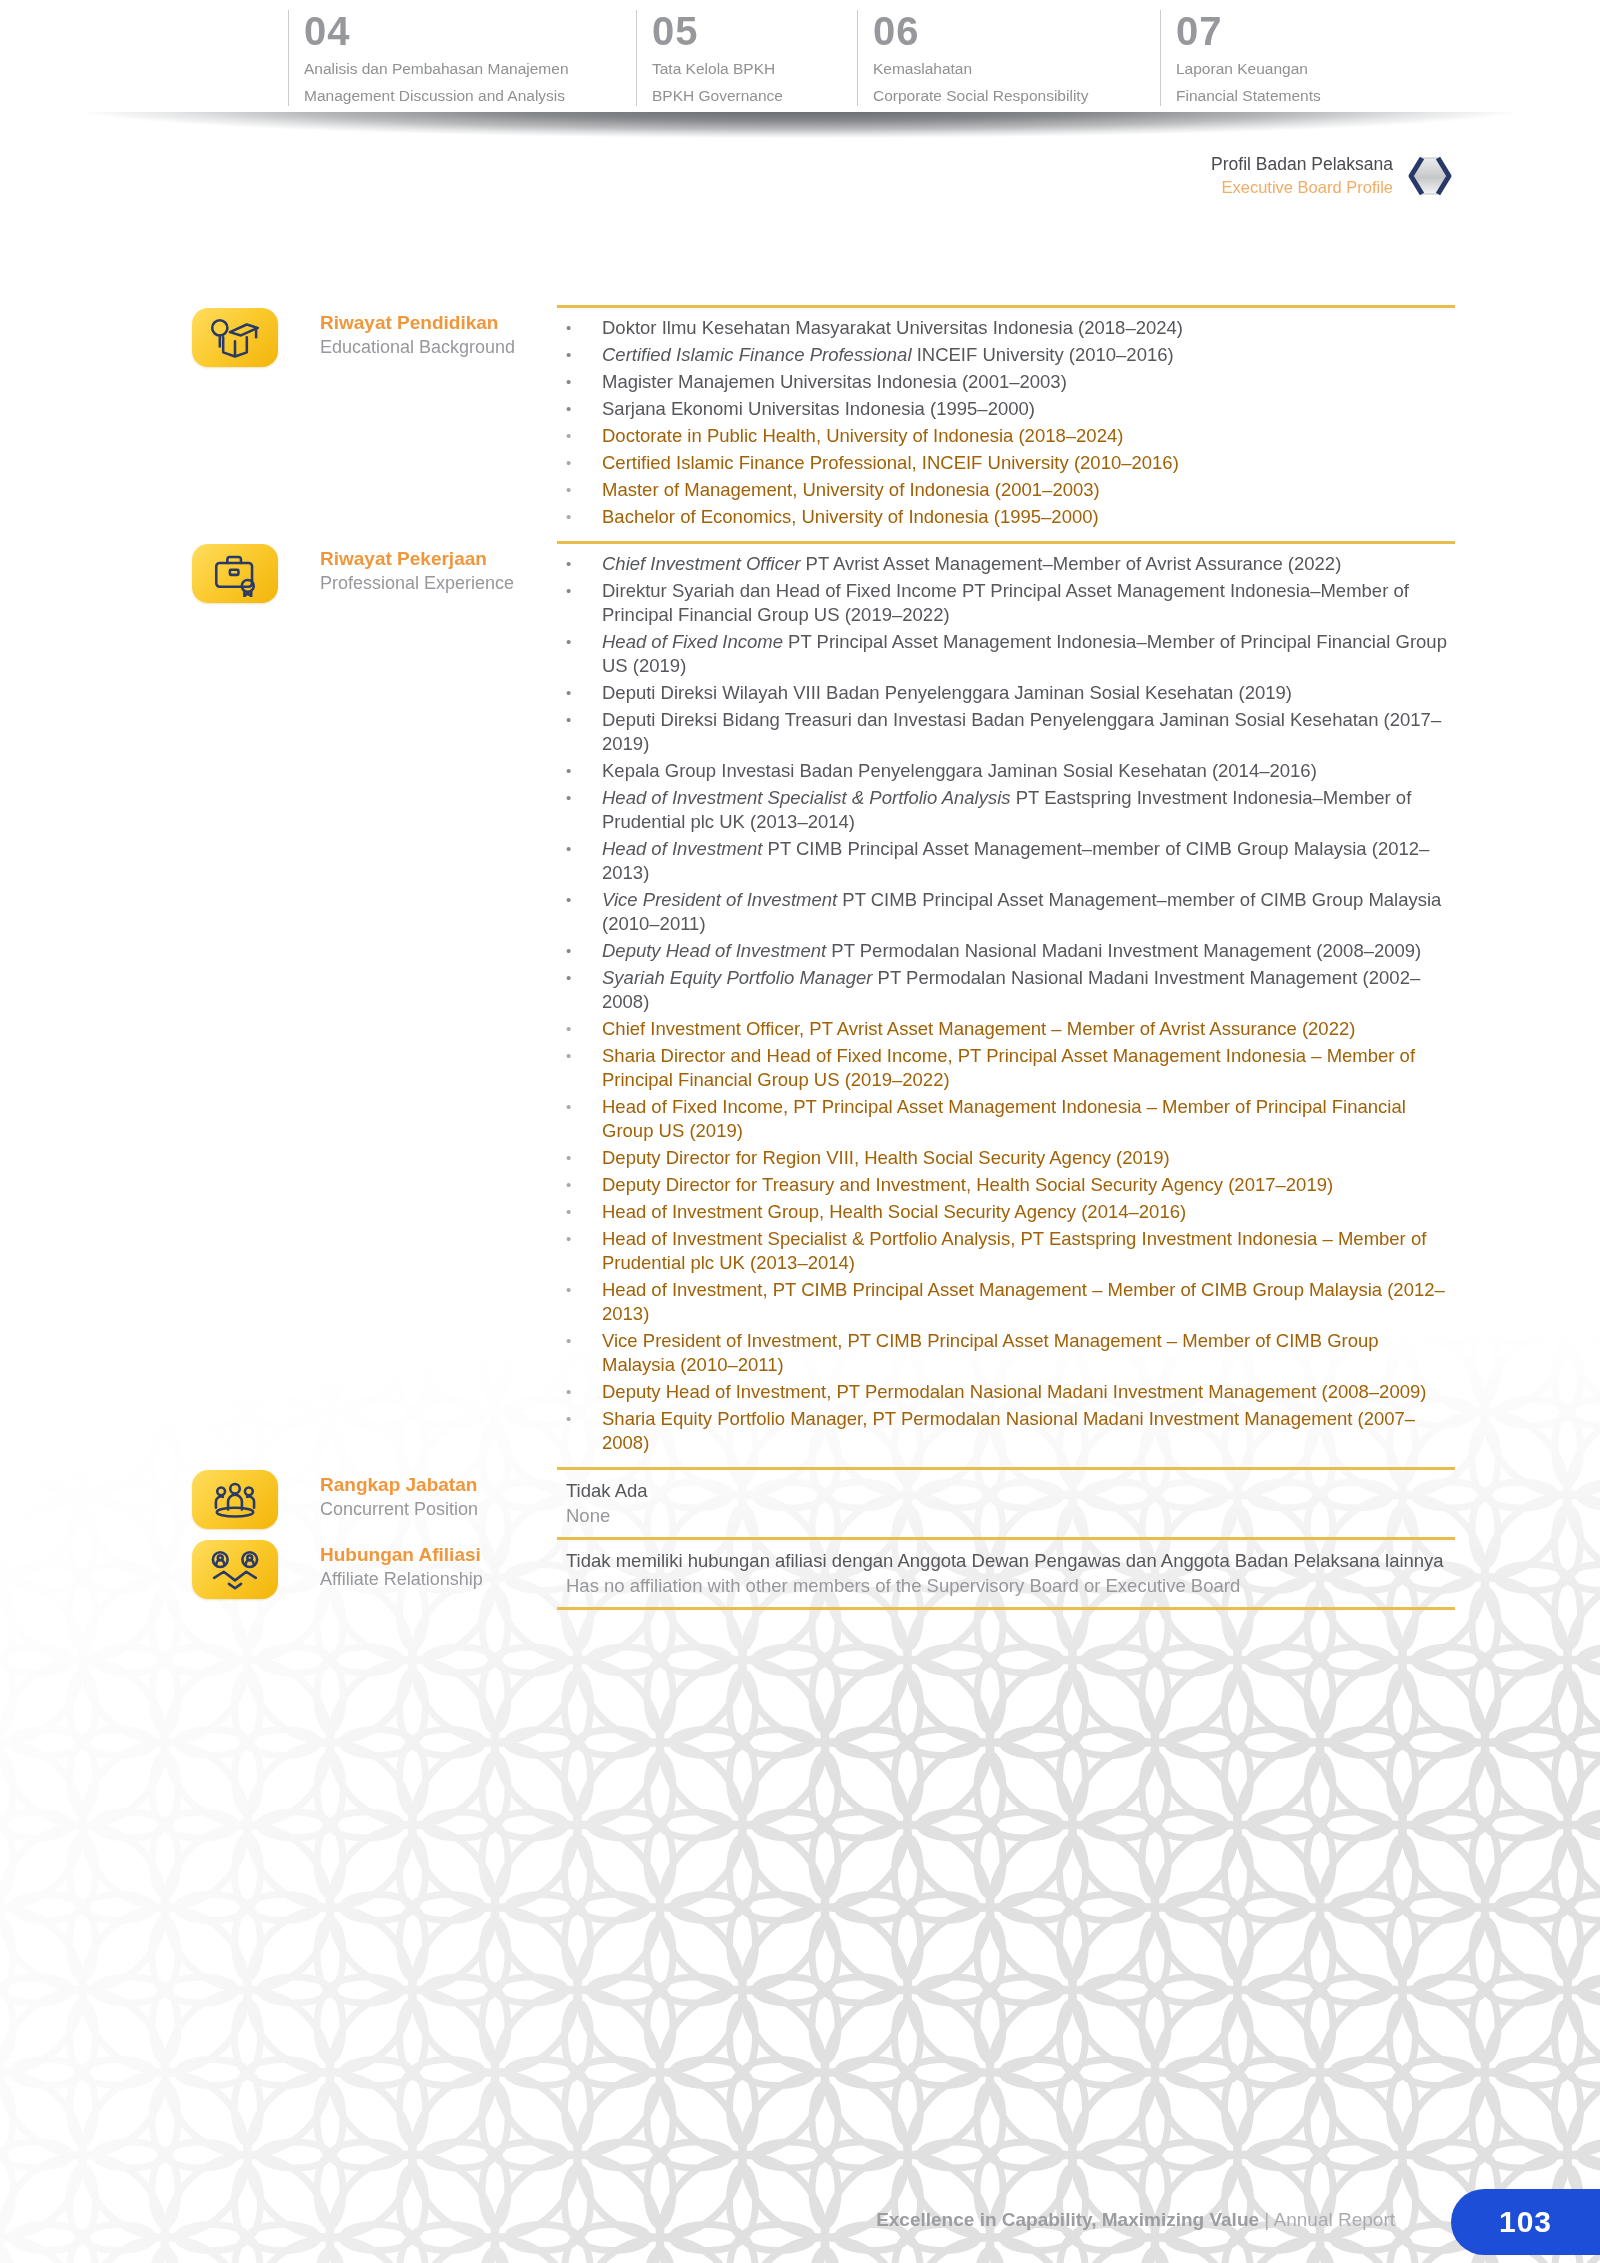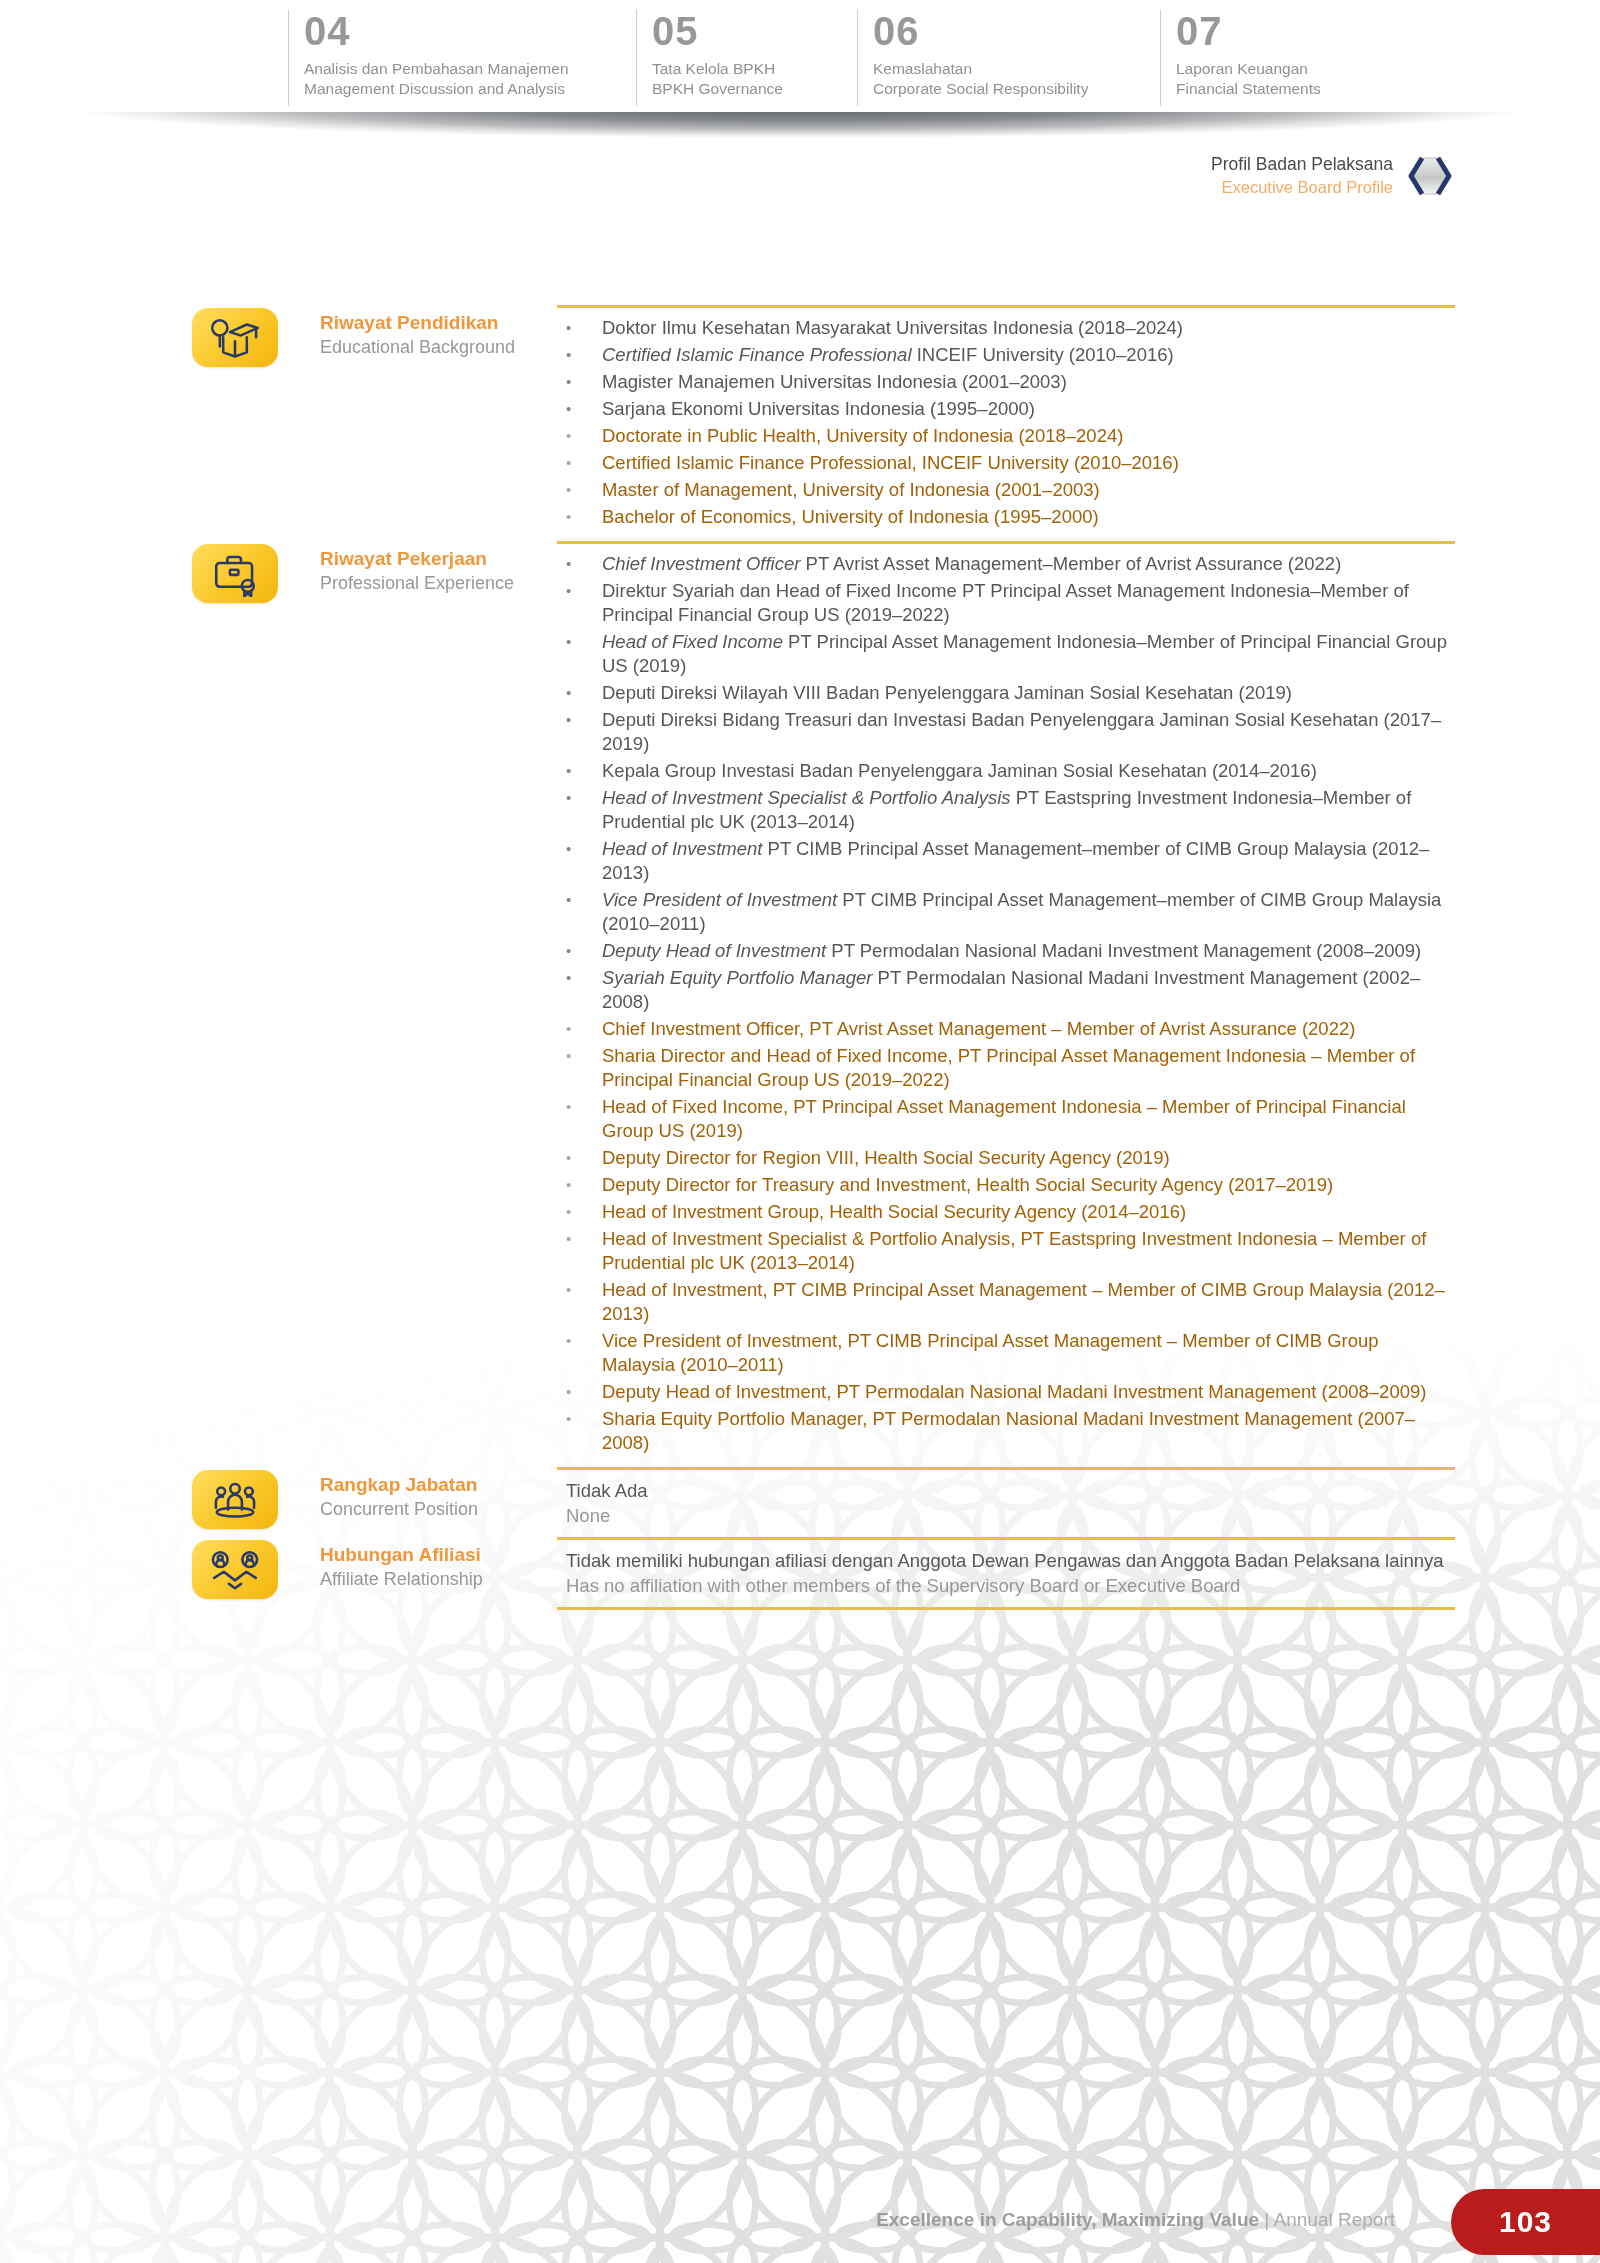--- a/index.html
+++ b/index.html
@@ -5,21 +5,21 @@
   html,body{margin:0;padding:0;background:#e9e9e9;}
   .page{
     position:relative;width:1600px;height:2263px;margin:0 auto;background:#ffffff;
     font-family:"Liberation Sans",sans-serif;overflow:hidden;
   }
   
   .topnav{position:absolute;top:0;left:0;width:100%;height:110px;z-index:3;}
   .nav-item{position:absolute;top:10px;height:96px;border-left:1px solid #cbccce;padding-left:15px;}
   .nav-item.n1{left:288px;} .nav-item.n2{left:636px;} .nav-item.n3{left:857px;} .nav-item.n4{left:1160px;}
   .nav-num{font-size:40px;font-weight:bold;color:#96989b;line-height:42px;letter-spacing:1px;}
-  .nav-lbl{font-size:15.5px;color:#8f9193;line-height:20px;}
+  .nav-lbl{font-size:15.5px;color:#8f9193;line-height:20px;margin-top:7px;}
   .nav-lbl.first{margin-top:7px;}
   
   .metal-divider{position:absolute;top:112px;left:0;width:100%;height:26px;z-index:2;
     background:radial-gradient(ellipse 52% 135% at 50% -18%,
       #5d6065 0%, #85888c 38%, #b9babc 62%, #e2e3e4 76%, rgba(255,255,255,0) 88%);
   }
   
   .page-title-row{position:absolute;top:153px;right:148px;display:flex;align-items:center;gap:15px;z-index:3;}
   .page-title-text{text-align:right;}
   .pt-id{font-size:17.5px;font-weight:normal;color:#4a4b4e;line-height:23px;}
@@ -43,21 +43,21 @@
   li.item.muted{color:#a16207;}
   li.item.muted::before{color:#a7a9ac;}
   .it{font-style:italic;}
   .plain{padding-left:9px;font-size:18.5px;line-height:25px;max-width:900px;}
   .plain .v-id{color:#55575b;}
   .plain .v-en{color:#96989b;}
   
   .tagline{position:absolute;top:2209px;right:205px;font-size:19px;z-index:4;white-space:nowrap;}
   .tg-bold{font-weight:bold;color:#9b9da0;}
   .tg-reg{color:#aaacaf;}
-  .page-pill{position:absolute;top:2189px;right:0;width:149px;height:66px;background:#b91c1c;
+  .page-pill{position:absolute;top:2189px;right:0;width:149px;height:66px;background:#1d4ed8;
     border-radius:33px 0 0 33px;display:flex;align-items:center;justify-content:center;
     color:#ffffff;font-size:30px;font-weight:bold;letter-spacing:1px;z-index:4;}
   
   .pattern{position:absolute;left:0;right:0;top:1330px;bottom:0;z-index:1;}
   .pattern svg{display:block;width:100%;height:100%;}
   .pattern .fade{position:absolute;inset:0;
     background:
       linear-gradient(to bottom,#ffffff 0%,rgba(255,255,255,.75) 16%,rgba(255,255,255,0) 42%),
       linear-gradient(112deg,#ffffff 0%,rgba(255,255,255,.8) 22%,rgba(255,255,255,0) 52%);}
   .glyph{display:block;}

